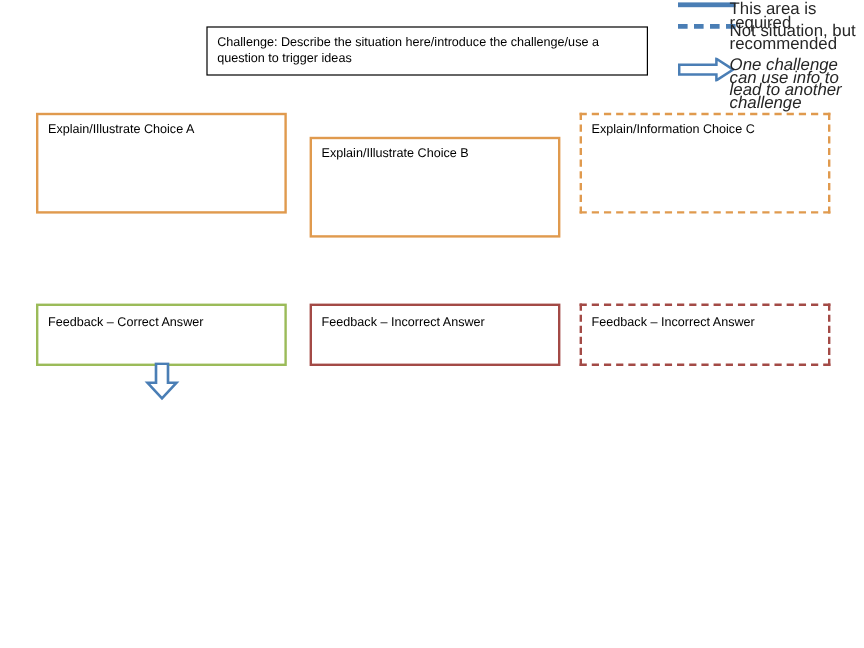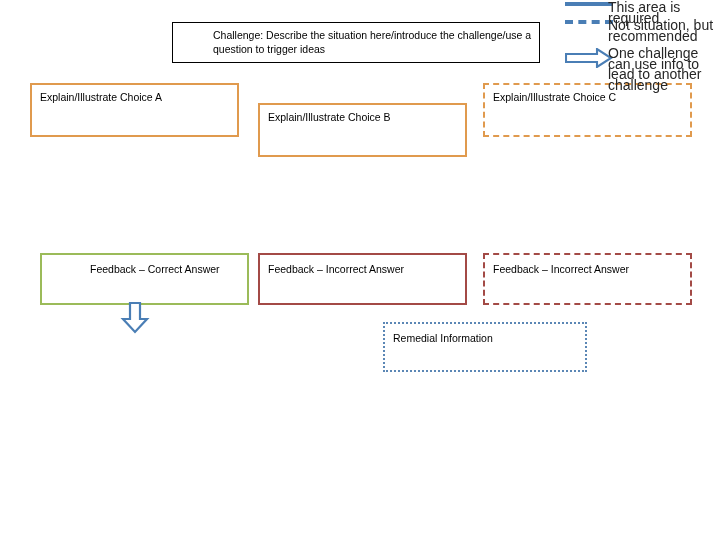--- a/index.html
+++ b/index.html
@@ -37,42 +37,41 @@
   .challenge-box {
     left: 172px;
     top: 22px;
     width: 368px;
     height: 41px;
     border: 1.6px solid #000000;
   }
   .challenge-box .box-label {
     padding: 5px 7px 0 8px;
     line-height: 14px;
-    margin-left: 32px;
   }
 
   
   .choice-box {
-    top: 83px;
+    top: 94px;
     width: 209px;
-    height: 54px;
+    height: 84px;
     border: 2.2px solid #E09A4E;
   }
   .choice-a { left: 30px; }
   .choice-b { left: 258px; margin-top: 20px; }
   .choice-c { left: 483px; border-style: dashed; }
 
   
   .feedback-box {
     top: 253px;
     width: 209px;
     height: 52px;
     border: 2.2px solid #9BBB59;
   }
-  .feedback-correct { left: 40px; border-color: #9BBB59; padding-left: 40px; }
+  .feedback-correct { left: 30px; border-color: #9BBB59; }
   .feedback-incorrect-b {
     left: 258px;
     border-color: #A34A46;
   }
   .feedback-incorrect-c {
     left: 483px;
     border-color: #A34A46;
     border-style: dashed;
   }
   .feedback-box .box-label { padding-top: 8px; }
@@ -115,21 +114,21 @@
     width: 48px;
   }
   .legend-text {
     position: absolute;
     left: 43px;
     width: 108px;
     font-size: 14px;
     line-height: 10.5px;
     color: #262626;
   }
-  .legend-text.italic { }
+  .legend-text.italic { font-style: italic; }
 
   .rule-solid {
     width: 48px;
     height: 4px;
     background: #4A7EB5;
   }
   .rule-dashed {
     width: 48px;
     height: 0;
     border-top: 4px dashed #4A7EB5;
@@ -150,38 +149,35 @@
 
   <div class="box choice-box choice-a">
     <span class="box-label">Explain/Illustrate Choice A</span>
   </div>
 
   <div class="box choice-box choice-b">
     <span class="box-label">Explain/Illustrate Choice B</span>
   </div>
 
   <div class="box choice-box choice-c">
-    <span class="box-label">Explain/Illustrate Choice C</span>
+    <span class="box-label">Explain/Information Choice C</span>
   </div>
 
   <div class="box feedback-box feedback-correct">
     <span class="box-label">Feedback – Correct Answer</span>
   </div>
 
   <div class="box feedback-box feedback-incorrect-b">
     <span class="box-label">Feedback – Incorrect Answer</span>
   </div>
 
   <div class="box feedback-box feedback-incorrect-c">
     <span class="box-label">Feedback – Incorrect Answer</span>
   </div>
 
-  <div class="box remedial-box">
-    <span class="box-label">Remedial Information</span>
-  </div>
 
   <div class="arrow-down">
     <svg width="30" height="32" viewBox="0 0 30 32" xmlns="http://www.w3.org/2000/svg">
       <polygon points="10,1 20,1 20,17 27,17 15,30 3,17 10,17" fill="#ffffff" stroke="#4A7EB5" stroke-width="2.2" stroke-linejoin="miter"></polygon>
     </svg>
   </div>
 
   <div class="legend">
 
     <div class="legend-row row-1">

